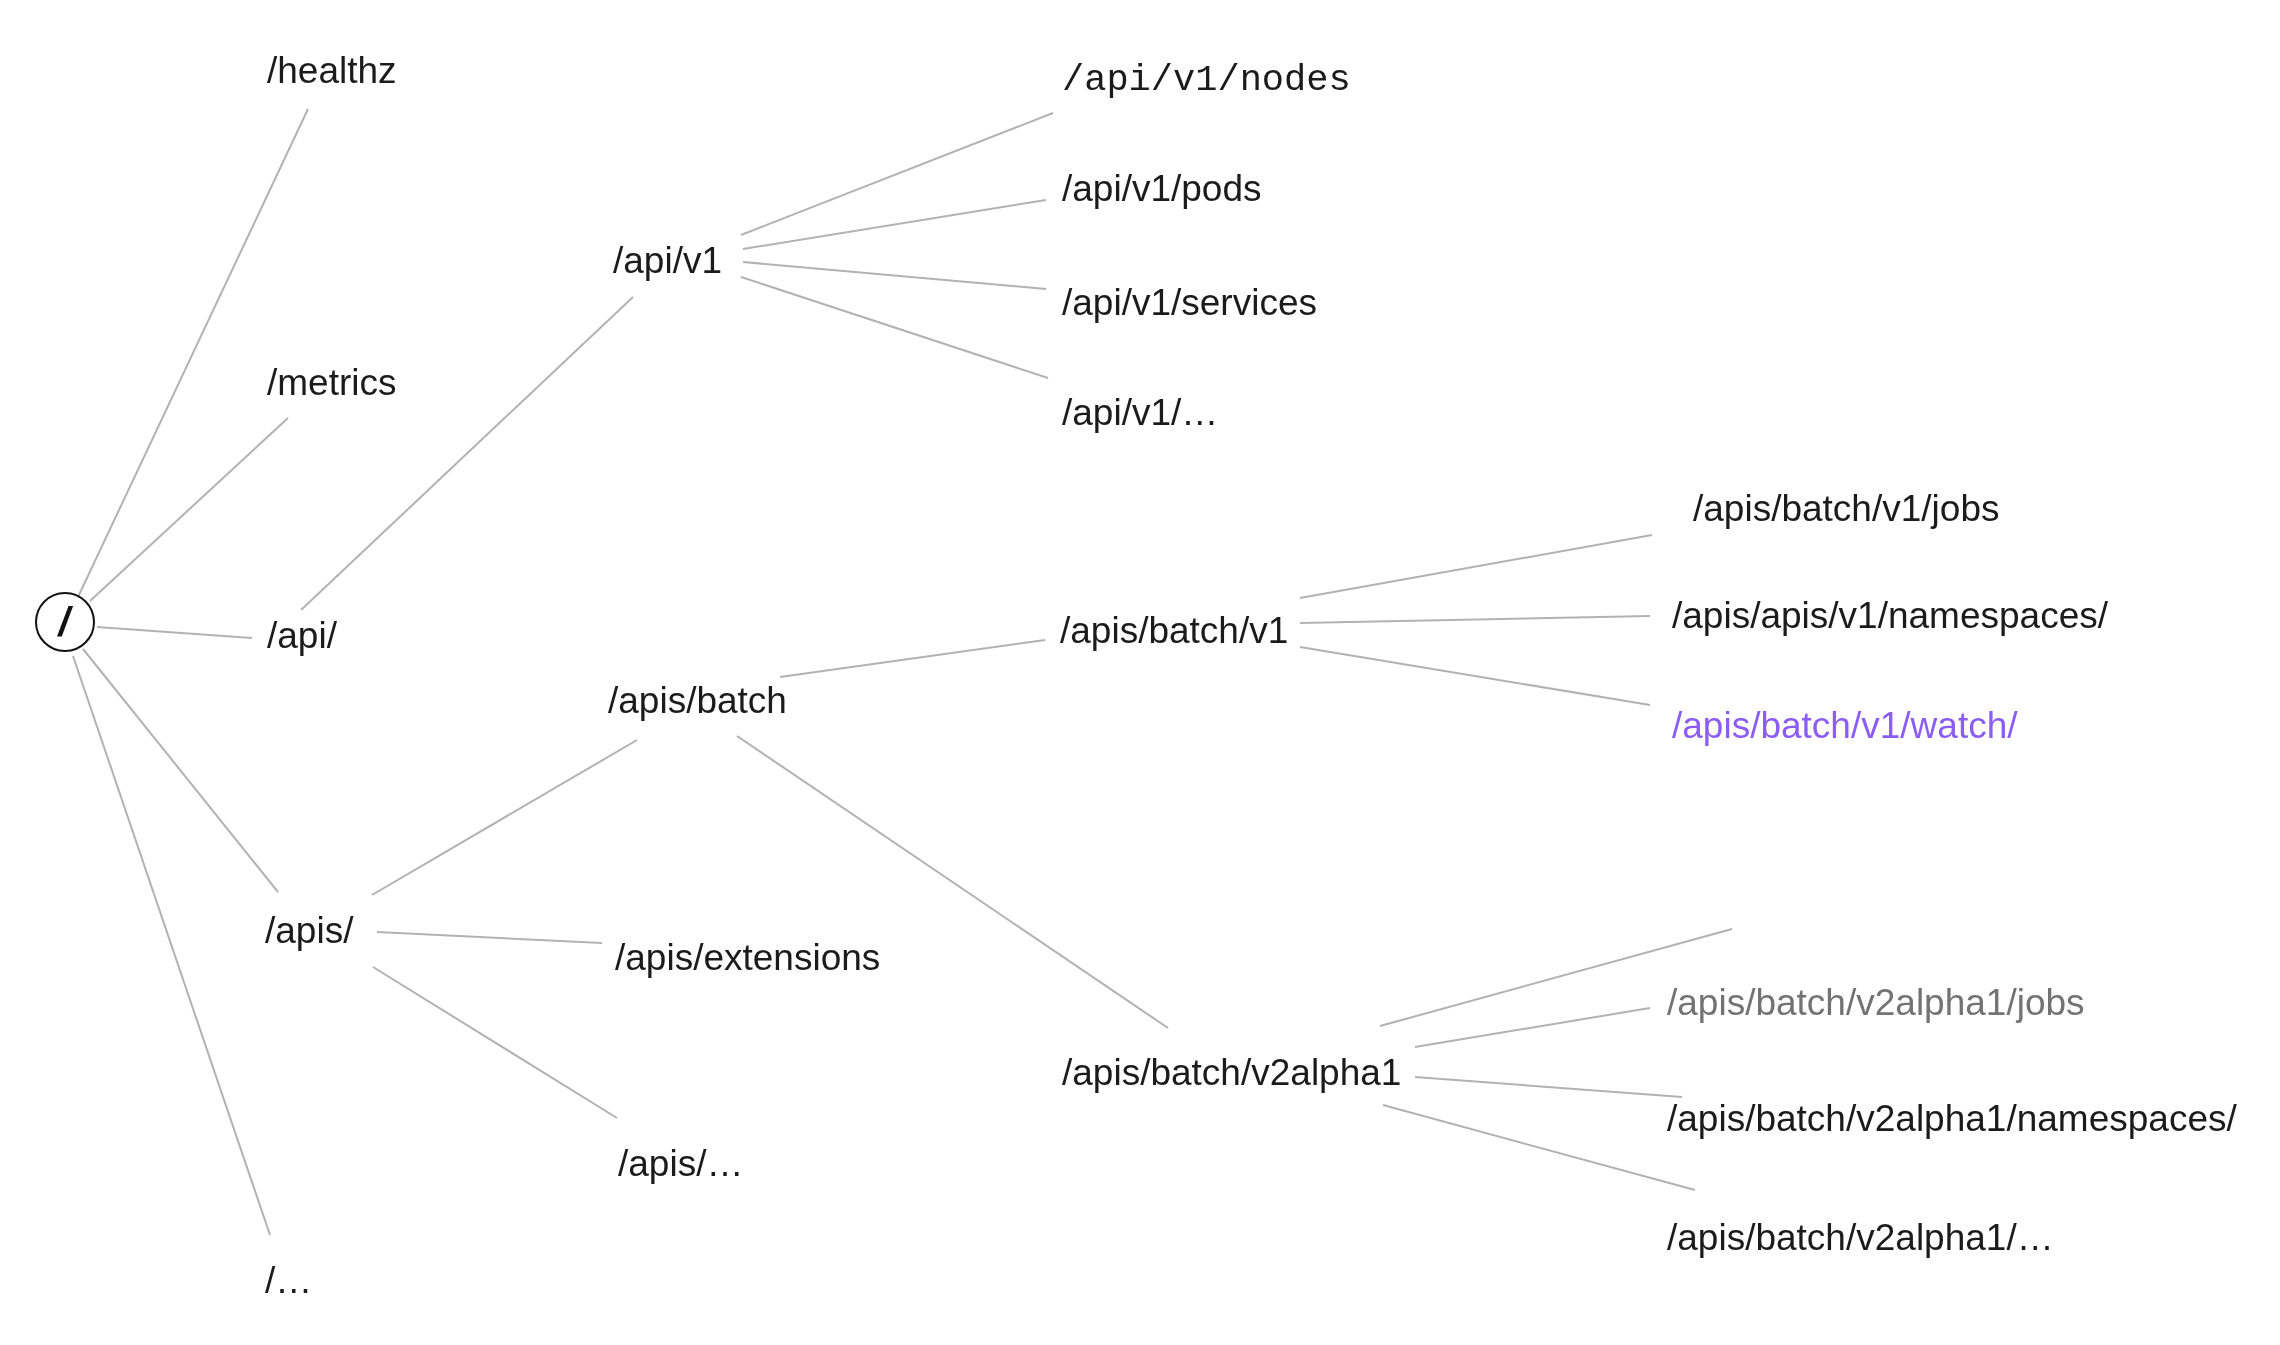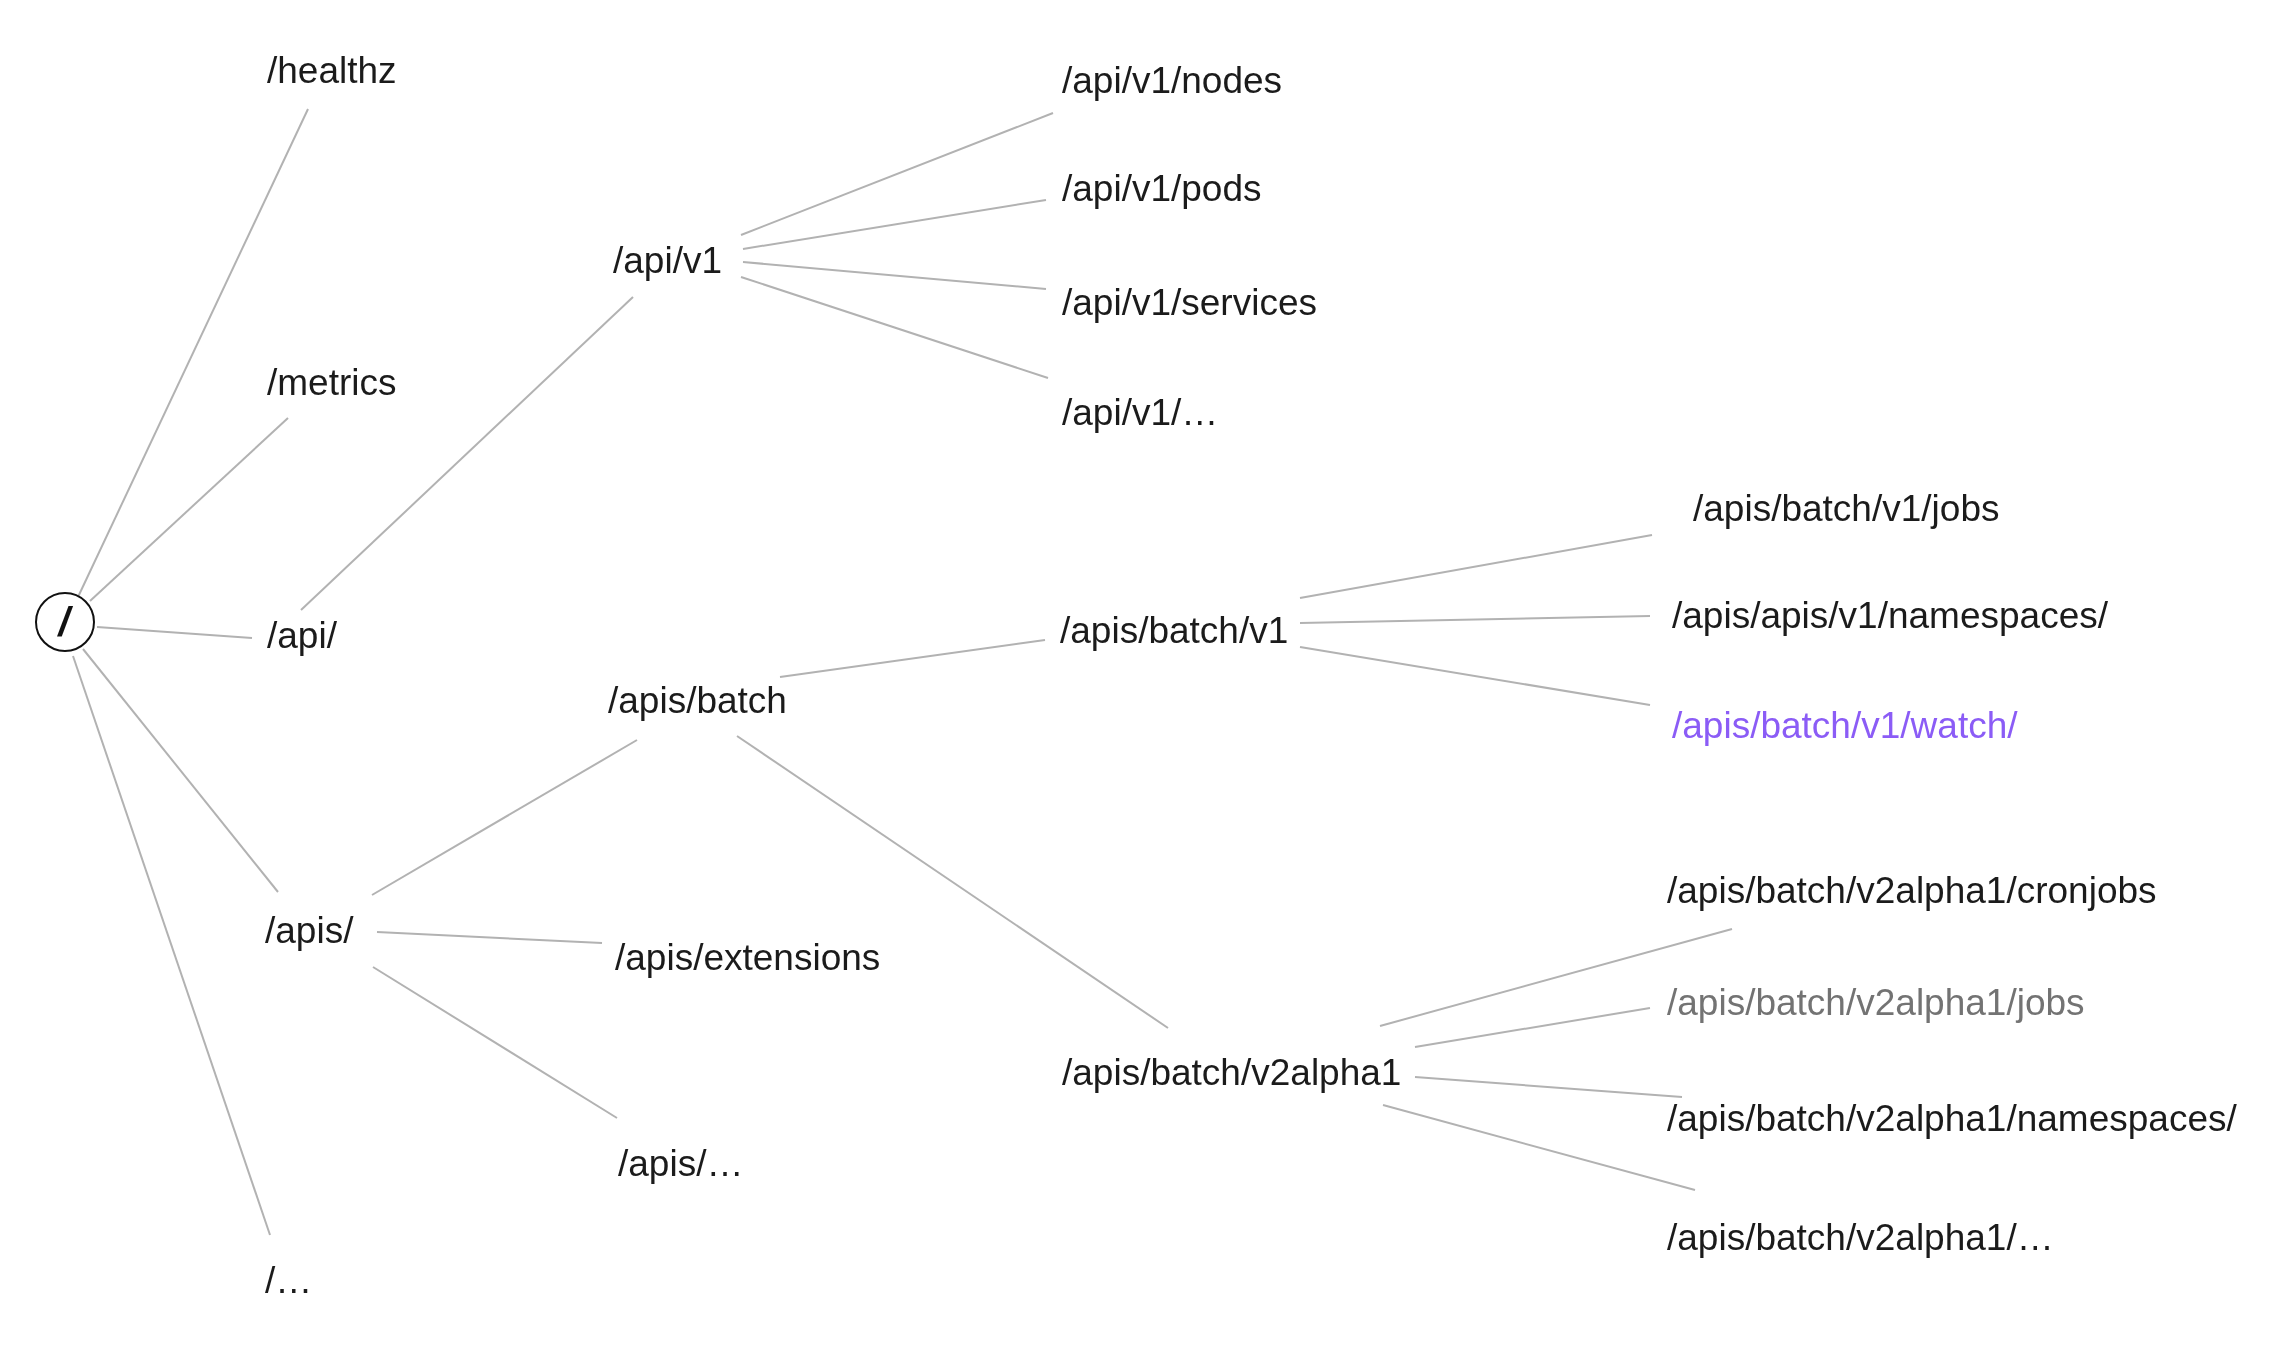--- a/index.html
+++ b/index.html
@@ -84,26 +84,25 @@
   </div>
 <div class="node-label" style="left: 267px; top: 70px; color: rgb(27, 27, 27);">/healthz</div>
     <div class="node-label" style="left: 267px; top: 382px; color: rgb(27, 27, 27);">/metrics</div>
     <div class="node-label" style="left: 267px; top: 635px; color: rgb(27, 27, 27);">/api/</div>
     <div class="node-label" style="left: 265px; top: 930px; color: rgb(27, 27, 27);">/apis/</div>
     <div class="node-label" style="left: 265px; top: 1280px; color: rgb(27, 27, 27);">/…</div>
     <div class="node-label" style="left: 613px; top: 260px; color: rgb(27, 27, 27);">/api/v1</div>
     <div class="node-label" style="left: 608px; top: 700px; color: rgb(27, 27, 27);">/apis/batch</div>
     <div class="node-label" style="left: 615px; top: 957px; color: rgb(27, 27, 27);">/apis/extensions</div>
     <div class="node-label" style="left: 618px; top: 1163px; color: rgb(27, 27, 27);">/apis/…</div>
-    <div class="node-label" style="left: 1062px; top: 80px; color: rgb(27, 27, 27);">/api/v1/nodes</div>
+    <div class="node-label" style="left: 1062px; top: 80px; color: rgb(27, 27, 27); font-family: Liberation Mono, monospace;">/api/v1/nodes</div>
     <div class="node-label" style="left: 1062px; top: 188px; color: rgb(27, 27, 27);">/api/v1/pods</div>
     <div class="node-label" style="left: 1062px; top: 302px; color: rgb(27, 27, 27);">/api/v1/services</div>
     <div class="node-label" style="left: 1062px; top: 412px; color: rgb(27, 27, 27);">/api/v1/…</div>
     <div class="node-label" style="left: 1060px; top: 630px; color: rgb(27, 27, 27);">/apis/batch/v1</div>
     <div class="node-label" style="left: 1062px; top: 1072px; color: rgb(27, 27, 27);">/apis/batch/v2alpha1</div>
     <div class="node-label" style="left: 1672px; top: 508px; color: rgb(27, 27, 27); margin-left: 21px;">/apis/batch/v1/jobs</div>
     <div class="node-label" style="left: 1672px; top: 615px; color: rgb(27, 27, 27);">/apis/apis/v1/namespaces/</div>
     <div class="node-label" style="left: 1672px; top: 725px; color: #8b5cf6;">/apis/batch/v1/watch/</div>
-    <div class="node-label" style="left: 1667px; top: 890px; color: rgb(27, 27, 27);">/apis/batch/v2alpha1/cronjobs</div>
     <div class="node-label" style="left: 1667px; top: 1002px; color: #737373;">/apis/batch/v2alpha1/jobs</div>
     <div class="node-label" style="left: 1667px; top: 1118px; color: rgb(27, 27, 27);">/apis/batch/v2alpha1/namespaces/</div>
     <div class="node-label" style="left: 1667px; top: 1237px; color: rgb(27, 27, 27);">/apis/batch/v2alpha1/…</div>
   </div>
 
 </body></html>

